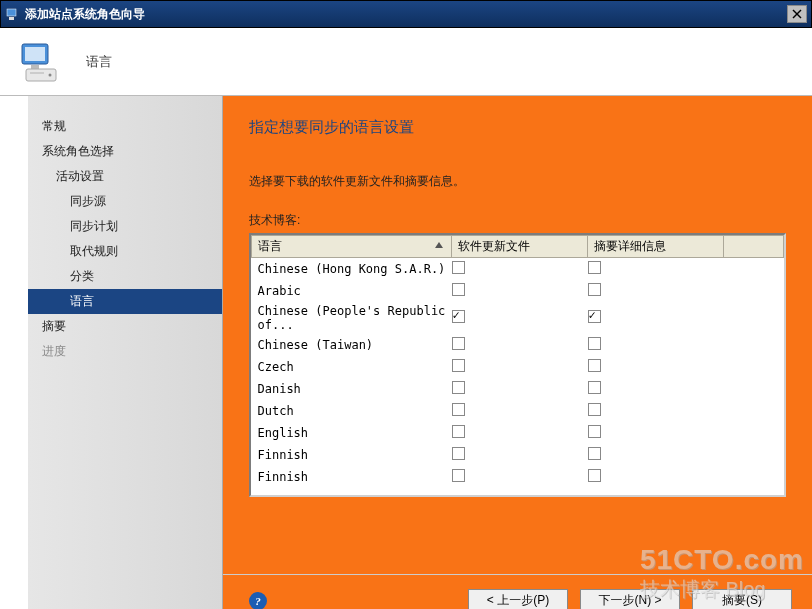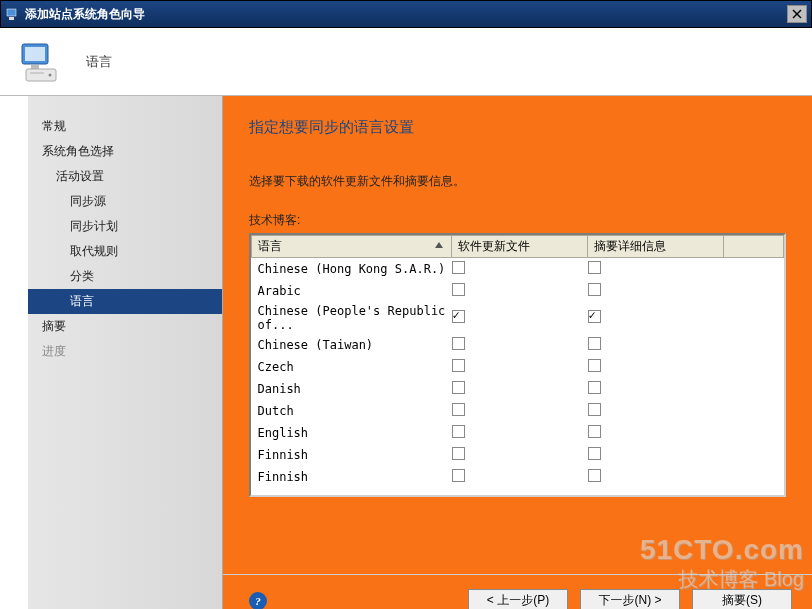--- a/index.html
+++ b/index.html
@@ -28,21 +28,21 @@
     th { background: #ece9d8; border: 1px solid #aca899; padding: 2px 6px; text-align: left; font-weight: normal; height: 18px; }
     th.sort { position: relative; padding-right: 20px; }
     th.sort::after { content: ''; position: absolute; right: 8px; top: 6px; border-left: 4px solid transparent; border-right: 4px solid transparent; border-bottom: 6px solid #555; }
     td { padding: 2px 6px; height: 22px; font-family: 'SimSun', monospace; font-size: 12px; }
     td.chk { text-align: left; padding-left: 0; }
     td.chk span { display: inline-block; width: 13px; height: 13px; border: 1px solid #888; background: #fff; position: relative; margin-left: 0; }
     td.chk span.checked::after { content: '✓'; position: absolute; top: -3px; left: 0px; font-size: 12px; font-weight: bold; color: #000; }
     .footer { height: 52px; display: flex; align-items: center; justify-content: flex-end; gap: 12px; padding-right: 20px; border-top: 1px solid #ccc; margin: 0 -26px; margin-top: auto; padding-left: 20px; }
     .footer .help { margin-right: auto; margin-left: 6px; width: 18px; height: 18px; border-radius: 50%; background: #1b5db3; color: #fff; display: flex; align-items: center; justify-content: center; font-weight: bold; font-style: italic; font-family: Georgia, serif; cursor: pointer; font-size: 11px; }
     .btn { min-width: 100px; height: 24px; background: #f0f0f0; border: 1px solid #888; cursor: pointer; font-size: 12px; padding: 0 10px; font-family: inherit; }
-    .watermark { position: absolute; right: 8px; bottom: 16px; color: #ddd; text-shadow: 1px 1px 0 #aaa; font-family: Arial; pointer-events: none; opacity: 0.6; text-align: right; }
+    .watermark { position: absolute; right: 8px; bottom: 6px; color: #ddd; text-shadow: 1px 1px 0 #aaa; font-family: Arial; pointer-events: none; opacity: 0.6; }
     .watermark .big { font-size: 28px; font-weight: bold; letter-spacing: 1px; }
     .watermark .small { font-size: 20px; }
   </style>
 </head>
 <body>
 
 <div class="titlebar">
   <span class="titlebar-icon">
     <svg width="16" height="16">
         <rect x="2" y="3" width="9" height="7" fill="#4a90d9" stroke="#fff" stroke-width="0.5"></rect>

